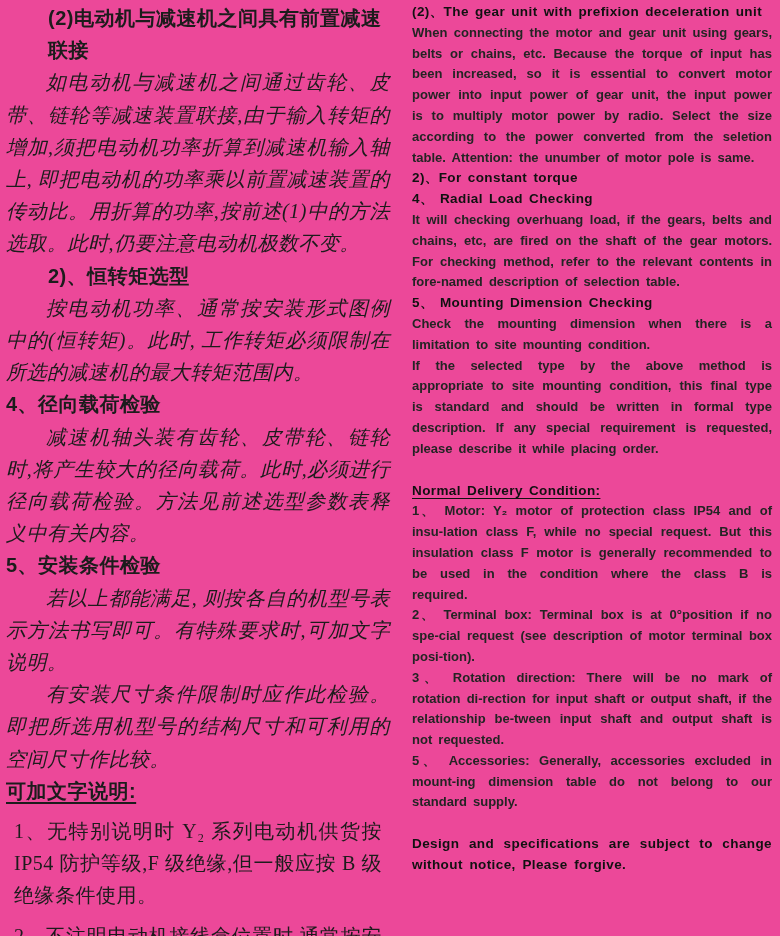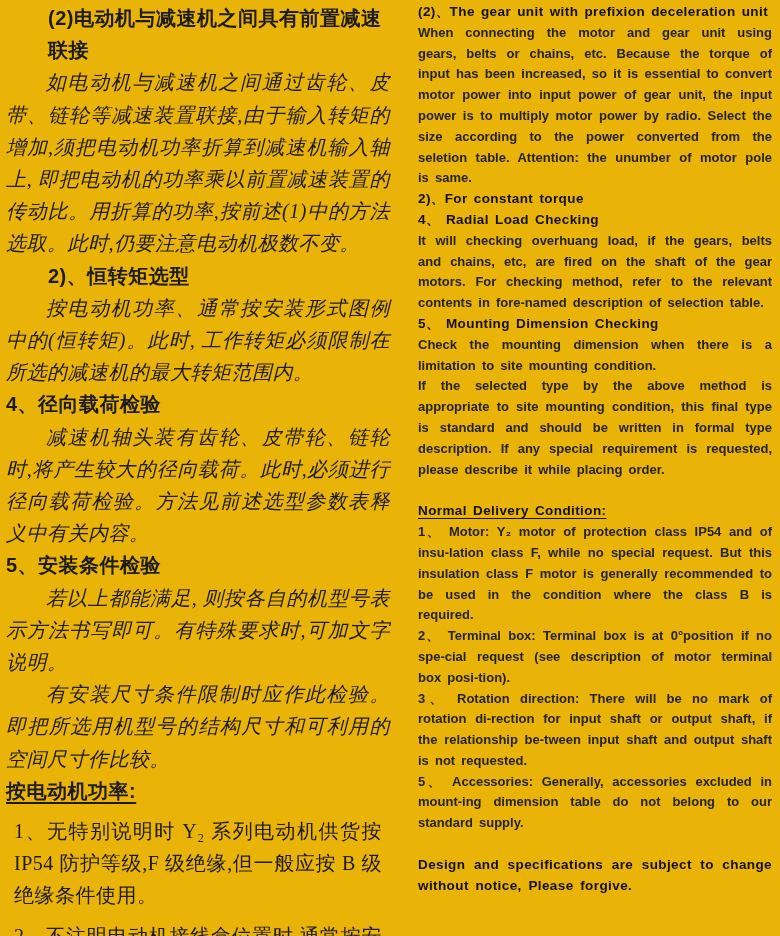--- a/index.html
+++ b/index.html
@@ -4,21 +4,21 @@
 <style>
   html, body {
     margin: 0;
     padding: 0;
     background: #ffffff;
   }
   .page {
     position: relative;
     width: 780px;
     height: 936px;
-    background: #eab308;
+    background: #ec4899;
     color: #1c1c1c;
     box-sizing: border-box;
     display: flex;
     overflow: hidden;
     padding: 2px 8px 0 6px;
   }
   
   .col-left {
     width: 384px;
     flex: 0 0 384px;
@@ -37,21 +37,21 @@
   .col-left .zh-heading.indent { padding-left: 42px; }
   .col-left .zh-heading.underline {
     text-decoration: underline;
     text-underline-offset: 4px;
   }
   .col-left .zh-para { text-indent: 2em; margin: 0; font-style: italic; }
   .col-left .zh-item { margin: 8px; }
   
   .col-right {
     flex: 1 1 auto;
-    margin-left: 28px;
+    margin-left: 22px;
     font-family: "Liberation Sans", "DejaVu Sans", sans-serif;
     font-size: 13px;
     line-height: 20.8px;
     text-align: justify;
     word-spacing: 2.5px;
     color: #242424;
   }
   .col-right .en-heading {
     font-weight: bold;
     font-size: 13.5px;
@@ -82,21 +82,21 @@
   <div class="col-left">
     <div class="zh-heading indent">(2)电动机与减速机之间具有前置减速联接</div>
     <p class="zh-para">如电动机与减速机之间通过齿轮、皮带、链轮等减速装置联接,由于输入转矩的增加,须把电动机功率折算到减速机输入轴上, 即把电动机的功率乘以前置减速装置的传动比。用折算的功率,按前述(1)中的方法选取。此时,仍要注意电动机极数不变。</p>
     <div class="zh-heading indent">2)、恒转矩选型</div>
     <p class="zh-para">按电动机功率、通常按安装形式图例中的(恒转矩)。此时, 工作转矩必须限制在所选的减速机的最大转矩范围内。</p>
     <div class="zh-heading">4、径向载荷检验</div>
     <p class="zh-para">减速机轴头装有齿轮、皮带轮、链轮时,将产生较大的径向载荷。此时,必须进行径向载荷检验。方法见前述选型参数表释义中有关内容。</p>
     <div class="zh-heading">5、安装条件检验</div>
     <p class="zh-para">若以上都能满足, 则按各自的机型号表示方法书写即可。有特殊要求时,可加文字说明。</p>
     <p class="zh-para">有安装尺寸条件限制时应作此检验。即把所选用机型号的结构尺寸和可利用的空间尺寸作比较。</p>
-    <div class="zh-heading underline">按电动机功率:</div>
+    <div class="zh-heading underline">可加文字说明:</div>
     <p class="zh-item">1、无特别说明时 Y₂ 系列电动机供货按 IP54 防护等级,F 级绝缘,但一般应按 B 级绝缘条件使用。</p>
     <p class="zh-item">2、不注明电动机接线盒位置时,通常按安装形式图例中的 0°位置供货。</p>
 
   </div>
 
   <div class="col-right">
     <div class="en-heading">(2)、The gear unit with prefixion deceleration unit</div>
     <p class="en-para">When connecting the motor and gear unit using gears, belts or chains, etc. Because the torque of input has been increased, so it is essential to convert motor power into input power of gear unit, the input power is to multiply motor power by radio. Select the size according to the power converted from the seletion table. Attention: the unumber of motor pole is same.</p>
     <div class="en-heading">2)、For constant torque</div>
     <div class="en-heading">4、 Radial Load Checking</div>

